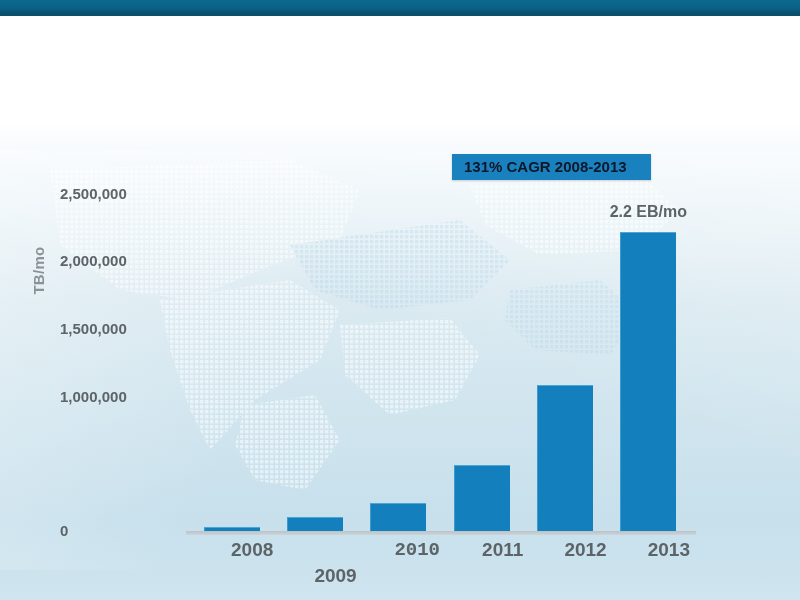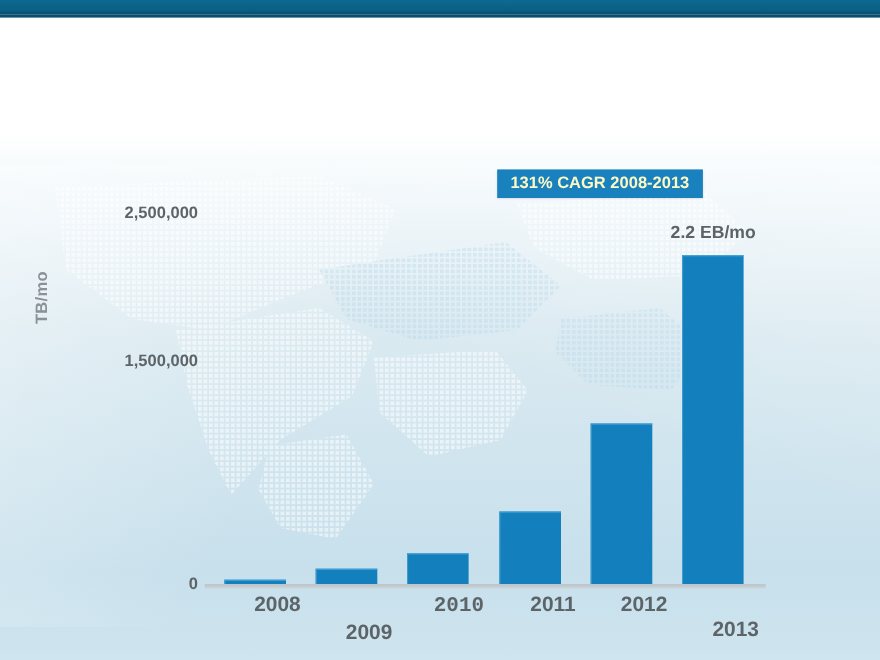--- a/index.html
+++ b/index.html
@@ -84,23 +84,23 @@
     font-weight: bold;
     color: #ebd23c;
     white-space: nowrap;
   }
 
   
   .cagr-badge {
     position: absolute;
     left: 452px;
     top: 154px;
-    padding: 4px 12px 5px 12px;
+    padding: 4px 24px 5px 12px;
     background: #1981bd;
-    color: #fef9c3;
+    color: #0f172a;
     font-size: 15px;
     font-weight: bold;
     white-space: nowrap;
     box-shadow: 0 1px 2px rgba(0,0,0,0.18);
   }
 
   
   .axis-title {
     position: absolute;
     left: -12px;
@@ -112,21 +112,20 @@
     font-size: 15px;
     font-weight: bold;
     color: #8b9296;
     letter-spacing: 0.3px;
   }
 
   .ytick {
     position: absolute;
     left: 60px;
     width: 120px;
-    text-align: right;
     font-size: 15px;
     font-weight: bold;
     color: #5d6468;
     white-space: nowrap;
   }
 
   .plot {
     position: absolute;
     left: 190px;
     top: 193px;
@@ -209,35 +208,37 @@
     <path fill="url(#dots)" d="M205,255 L275,245 L300,290 L265,340 L215,330 L195,295 Z"></path>
   </svg>
   <div class="sheen"></div>
 
 
   <div class="cagr-badge">131% CAGR 2008-2013</div>
 
   <div class="axis-title">TB/mo</div>
 
   <div class="ytick" style="top:185px">2,500,000</div>
+  <div class="ytick" style="top:252px">2,000,000</div>
   <div class="ytick" style="top:320px">1,500,000</div>
+  <div class="ytick" style="top:388px">1,000,000</div>
   <div class="ytick" style="top:522px">0</div>
 
   <div class="plot" id="plot">
       <div class="bar" style="left: 13.6667px; width: 56px; height: 4.4616px;"></div>
       <div class="bar" style="left: 97px; width: 56px; height: 13.52px;"></div>
       <div class="bar" style="left: 180.333px; width: 56px; height: 27.716px;"></div>
       <div class="bar" style="left: 263.667px; width: 56px; height: 66.248px;"></div>
       <div class="bar" style="left: 347px; width: 56px; height: 146.016px;"></div>
       <div class="bar" style="left: 430.333px; width: 56px; height: 298.792px;"></div>
     </div>
   <div class="baseline"></div>
 
   <div class="datalabel" id="datalabel" style="left: 606.667px; width: 83.3333px;">2.2 EB/mo</div>
 
 
 <div class="xtick" style="left: 190px; width: 83.3333px;">2008</div>
     <div class="xtick" style="left: 273.333px; width: 83.3333px; margin-top: 26px;">2009</div>
     <div class="xtick" style="left: 356.667px; width: 83.3333px; font-family: Liberation Mono, monospace;">2010</div>
     <div class="xtick" style="left: 440px; width: 83.3333px;">2011</div>
     <div class="xtick" style="left: 523.333px; width: 83.3333px;">2012</div>
-    <div class="xtick" style="left: 606.667px; width: 83.3333px; margin-top: 23px;">2013</div>
+    <div class="xtick" style="left: 606.667px; width: 83.3333px;">2013</div>
   </div>
 
 </body></html>

